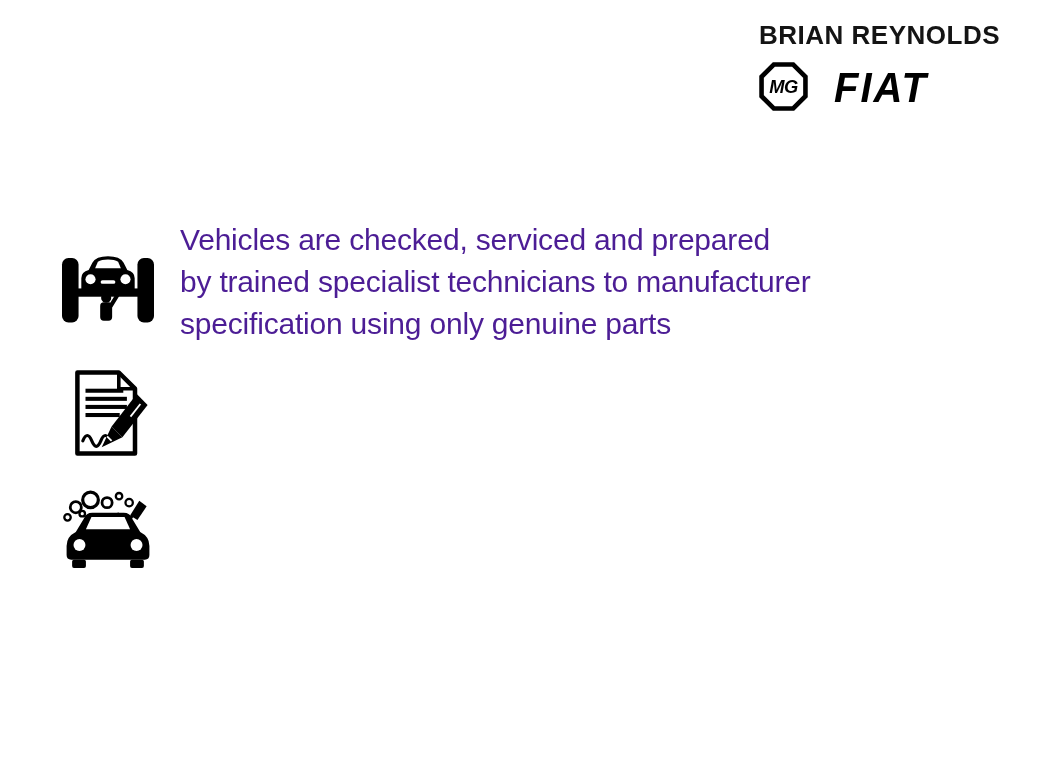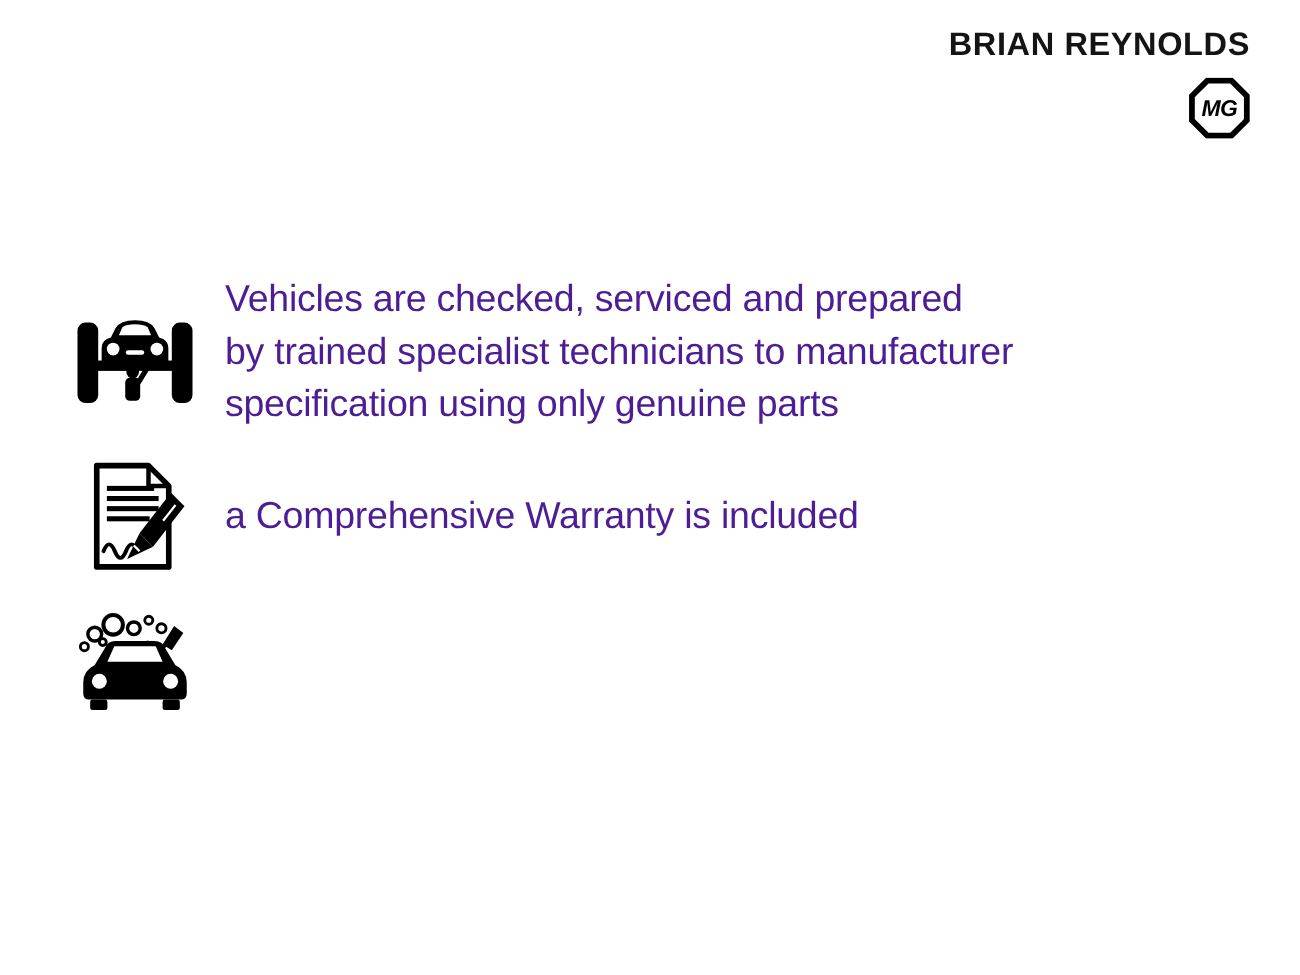--- a/index.html
+++ b/index.html
@@ -13,21 +13,20 @@
     font-family: "Liberation Sans", sans-serif;
   }
 
   
   .header {
     position: absolute;
     top: 20px;
     right: 40px;
     display: flex;
     flex-direction: column;
-    align-items: flex-end;
   }
   .dealer-name {
     font-size: 26px;
     font-weight: 800;
     letter-spacing: 0.5px;
     color: #141414;
     white-space: nowrap;
   }
   .brand-logos {
     margin-top: 11px;
@@ -90,20 +89,23 @@
     <div class="brand-logos">
 
 
       <div class="brand">
         <svg width="49" height="49" viewBox="0 0 96 96">
           <polygon points="29,5 67,5 91,29 91,67 67,91 29,91 5,67 5,29" fill="none" stroke="#000" stroke-width="9"></polygon>
           <text x="48" y="61" text-anchor="middle" font-family="Liberation Sans, sans-serif" font-weight="bold" font-size="36" letter-spacing="-1" fill="#000">MG</text>
         </svg>
       </div>
 
+      <div class="brand">
+        <span class="fiat-word">FIAT</span>
+      </div>
 
     </div>
   </div>
 
   <div class="feature feature-1">
     <span class="feature-icon">
       <svg width="102" height="92" viewBox="0 0 110 100">
 
         <rect x="5" y="24" width="18" height="70" rx="7" fill="#000"></rect>
         <rect x="87" y="24" width="18" height="70" rx="7" fill="#000"></rect>
@@ -139,21 +141,20 @@
         <rect x="25" y="50" width="38" height="4.5" fill="#000"></rect>
 
         <path d="M 22 81 q 5 -12 10 0 q 5 12 10 0 q 5 -12 10 0" fill="none" stroke="#000" stroke-width="3.5" stroke-linecap="round"></path>
 
         <polygon points="82,29 94,41 66,77 54,65" fill="#000"></polygon>
         <polygon points="54,65 66,77 43,88" fill="#000"></polygon>
         <line x1="49" y1="76" x2="54" y2="81" stroke="#fff" stroke-width="2"></line>
         <line x1="86" y1="40" x2="75" y2="54" stroke="#fff" stroke-width="2"></line>
       </svg>
     </span>
-    <p class="feature-text">a Comprehensive Warranty is included</p>
   </div>
 
   <div class="feature feature-3">
     <span class="feature-icon">
       <svg width="104" height="92" viewBox="0 0 110 100">
 
         <circle cx="20" cy="22" r="6" fill="none" stroke="#000" stroke-width="3"></circle>
         <circle cx="36" cy="14" r="8.5" fill="none" stroke="#000" stroke-width="3.5"></circle>
         <circle cx="54" cy="17" r="5.5" fill="none" stroke="#000" stroke-width="3"></circle>
         <circle cx="67" cy="10" r="3.5" fill="none" stroke="#000" stroke-width="2.5"></circle>

